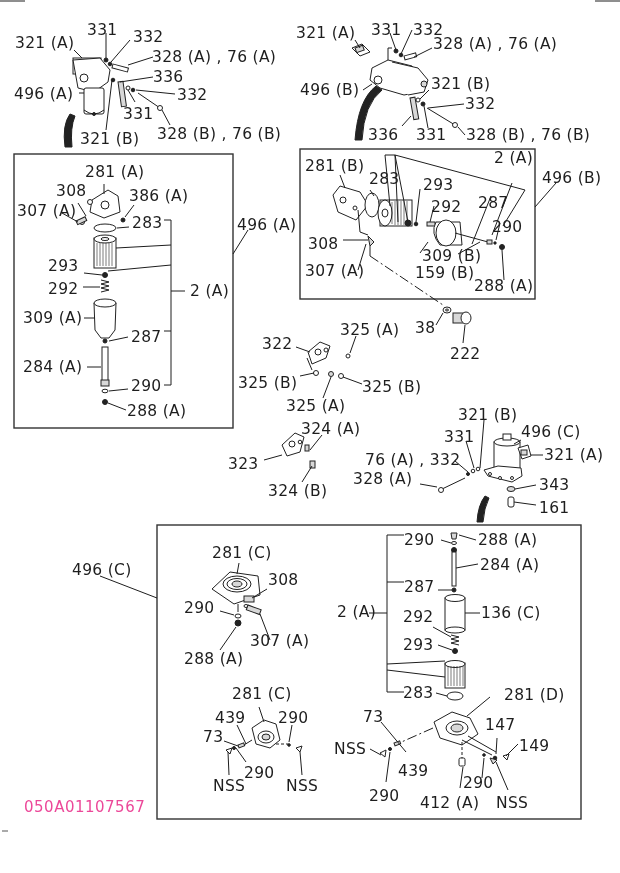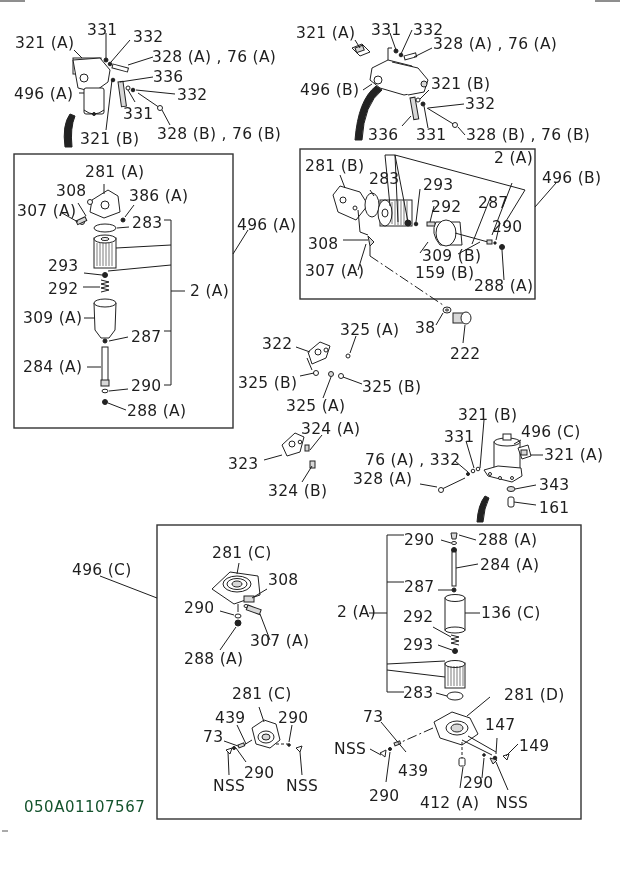--- a/index.html
+++ b/index.html
@@ -1,21 +1,21 @@
 <!DOCTYPE html>
 <html><head>
 <meta charset="utf-8">
 <style>
   html, body { margin:0; padding:0; background:#ffffff; }
   body { width:620px; height:873px; position:relative; overflow:hidden;
          font-family:"DejaVu Sans", sans-serif; color:#1a1a1a; }
   #art { position:absolute; left:0; top:0; width:620px; height:873px; }
   .lbl { position:absolute; font-size:15.5px; line-height:16px; white-space:nowrap;
          color:#1e1e1e; letter-spacing:0.3px; font-family:"DejaVu Sans", sans-serif; }
-  .code { position:absolute; font-size:15px; color:#14532d; white-space:nowrap;
+  .code { position:absolute; font-size:15px; color:#ec4899; white-space:nowrap;
           letter-spacing:0.5px; font-family:"DejaVu Sans", sans-serif; }
   .ln { stroke:#1e1e1e; stroke-width:1; fill:none; }
   .box { stroke:#333; stroke-width:1.4; fill:none; }
   .part { stroke:#222; stroke-width:1; fill:#fff; }
   .dark { fill:#222; stroke:#222; }
   .grey { fill:#d8d8d8; stroke:#222; stroke-width:1; }
   .hatch { stroke:#222; stroke-width:0.6; }
 </style>
 </head>
 <body>

